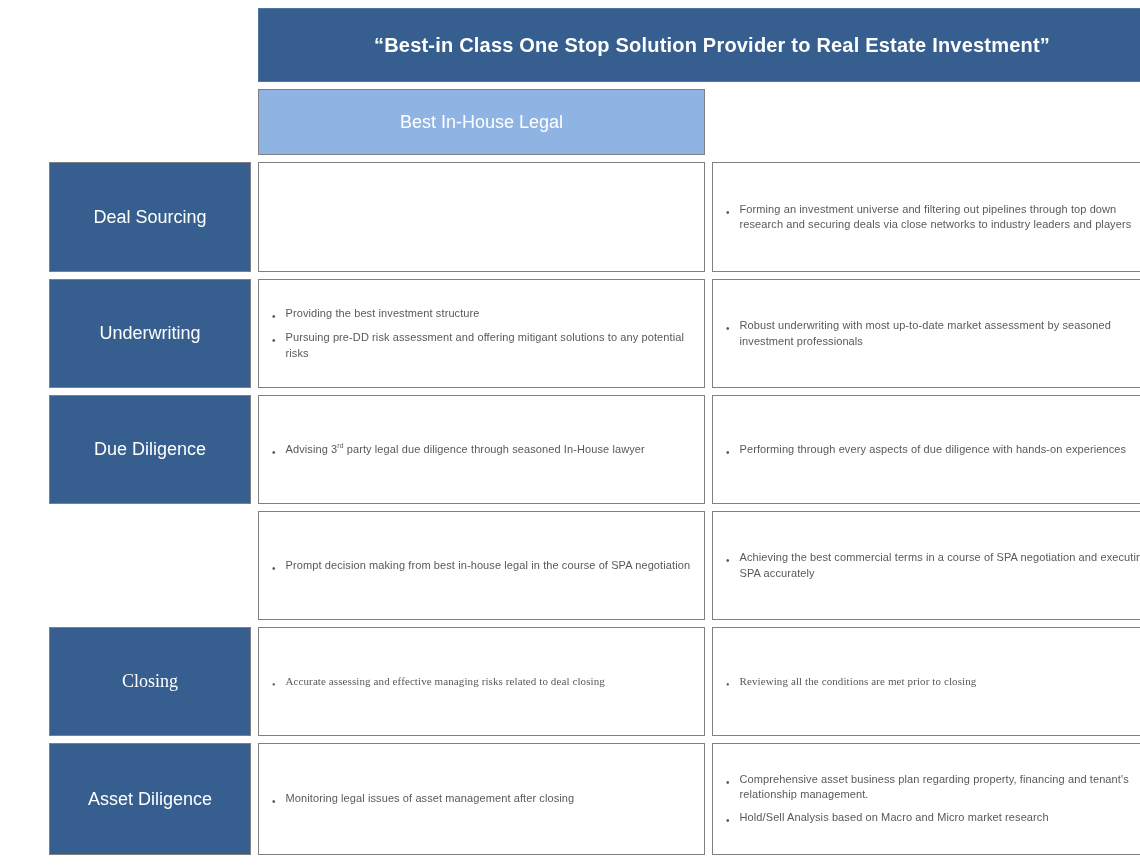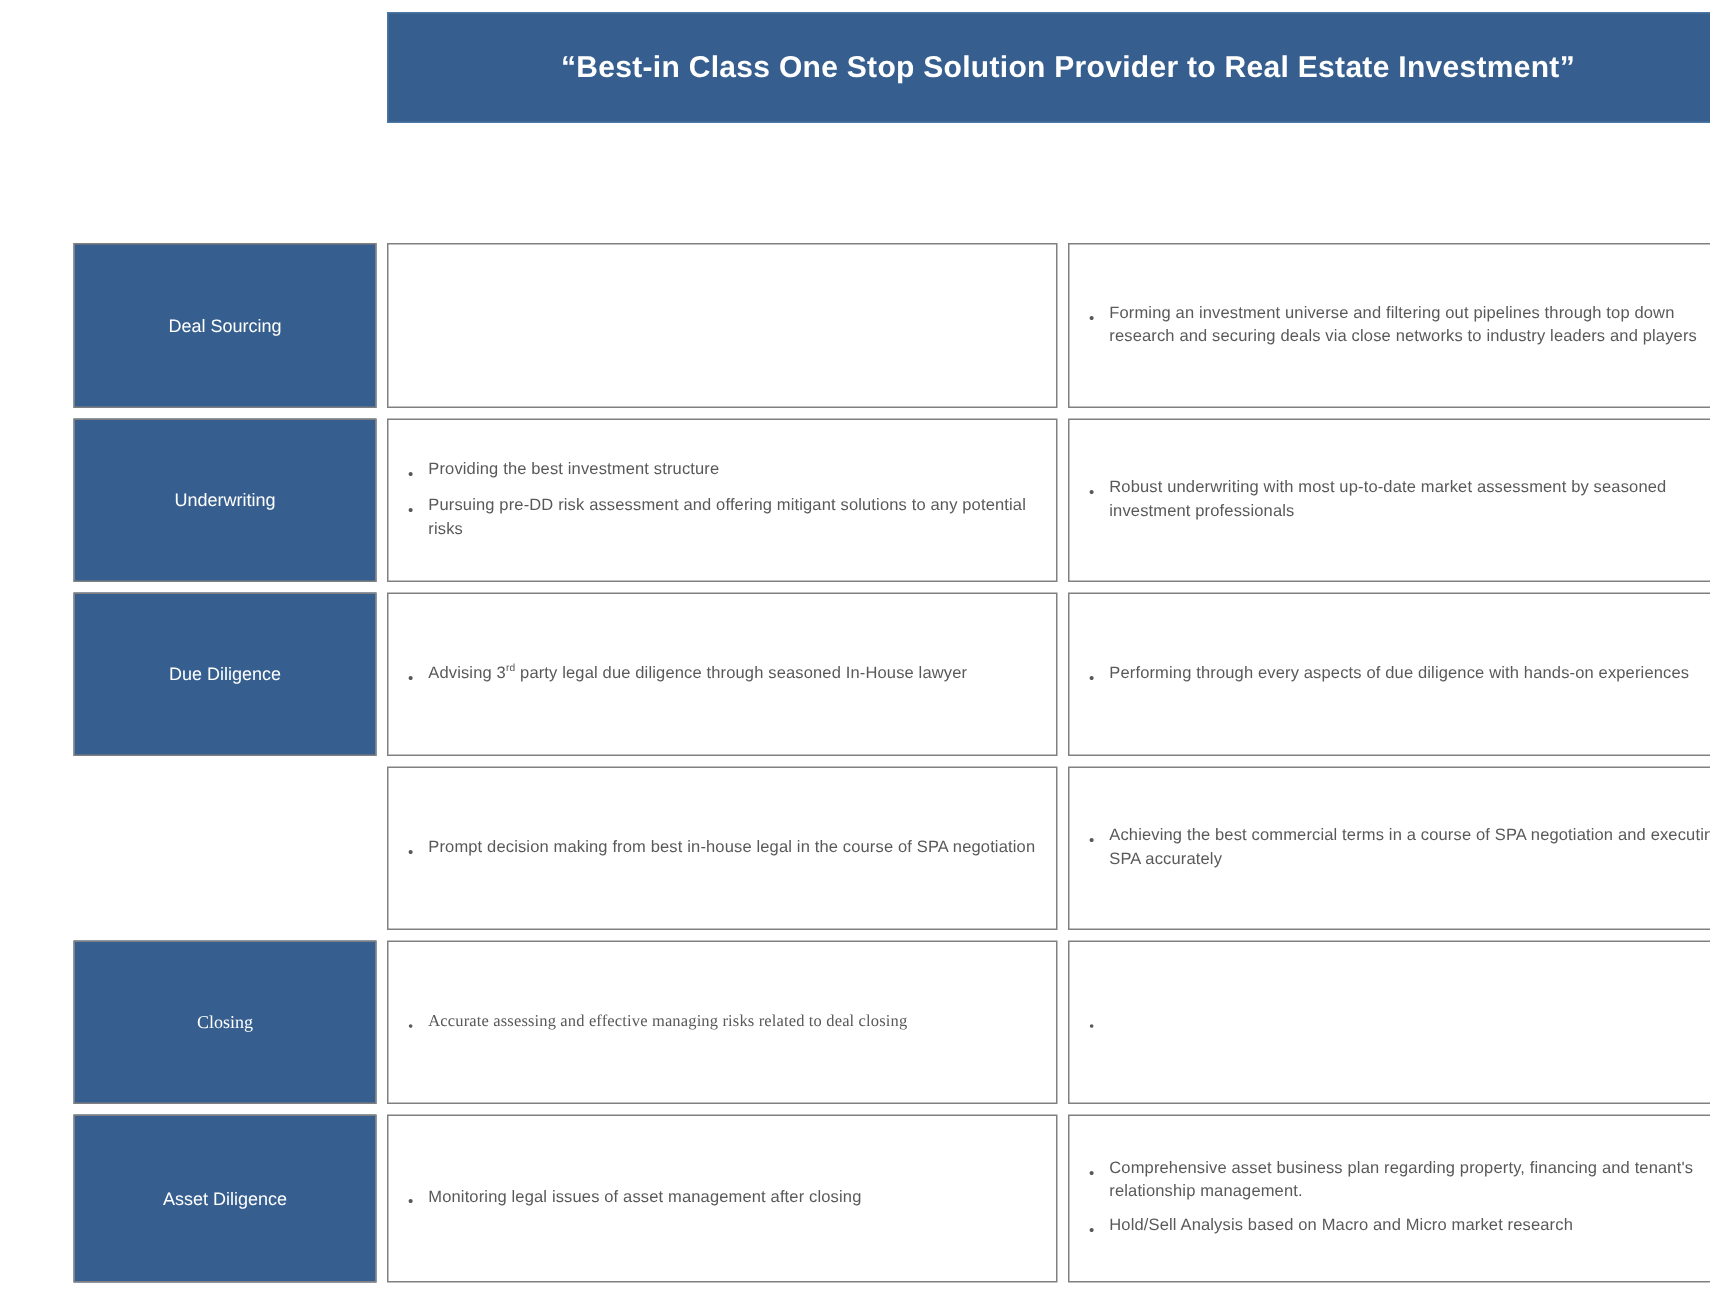--- a/index.html
+++ b/index.html
@@ -37,21 +37,21 @@
   }
   .col-1 { grid-column:2; }
   .col-2 { grid-column:3; }
   .row-label {
     grid-column:1;
     background:#365F8F;
     border:1px solid #808080;
     color:#ffffff;
     display:flex; align-items:center; justify-content:center;
     text-align:right;
-    font-size:12px; line-height:1.35;
+    font-size:18px; line-height:1.35;
     padding:12px 28px;
   }
   .cell {
     background:#ffffff;
     border:1px solid #808080;
     display:flex; flex-direction:column; justify-content:center;
     gap:8px;
     padding:10px 12px 10px 13px;
   }
   .bullet { display:flex; gap:10px; }
@@ -72,20 +72,23 @@
 </style>
 </head>
 <body>
 
 <div class="board">
 
   <div class="title-bar">
     <span>“Best-in Class One Stop Solution Provider to Real Estate Investment”</span>
   </div>
 
+  <div class="col-head col-1">
+    <span>Best In-House Legal</span>
+  </div>
 
   <div class="row-label r3">Deal Sourcing</div>
   <div class="cell col-1 r3"></div>
   <div class="cell col-2 r3">
     <div class="bullet">
       <span class="dot">•</span>
       <span class="bt">Forming an investment universe and filtering out pipelines through top down research and securing deals via close networks to industry leaders and players</span>
     </div>
   </div>
 
@@ -137,20 +140,21 @@
   <div class="row-label r7">Closing</div>
   <div class="cell col-1 r7">
     <div class="bullet">
       <span class="dot">•</span>
       <span class="bt">Accurate assessing and effective managing risks related to deal closing</span>
     </div>
   </div>
   <div class="cell col-2 r7">
     <div class="bullet">
       <span class="dot">•</span>
+      <span class="bt">Reviewing all the conditions are met prior to closing</span>
     </div>
   </div>
 
   <div class="row-label r8">Asset Diligence</div>
   <div class="cell col-1 r8">
     <div class="bullet">
       <span class="dot">•</span>
       <span class="bt">Monitoring legal issues of asset management after closing</span>
     </div>
   </div>

